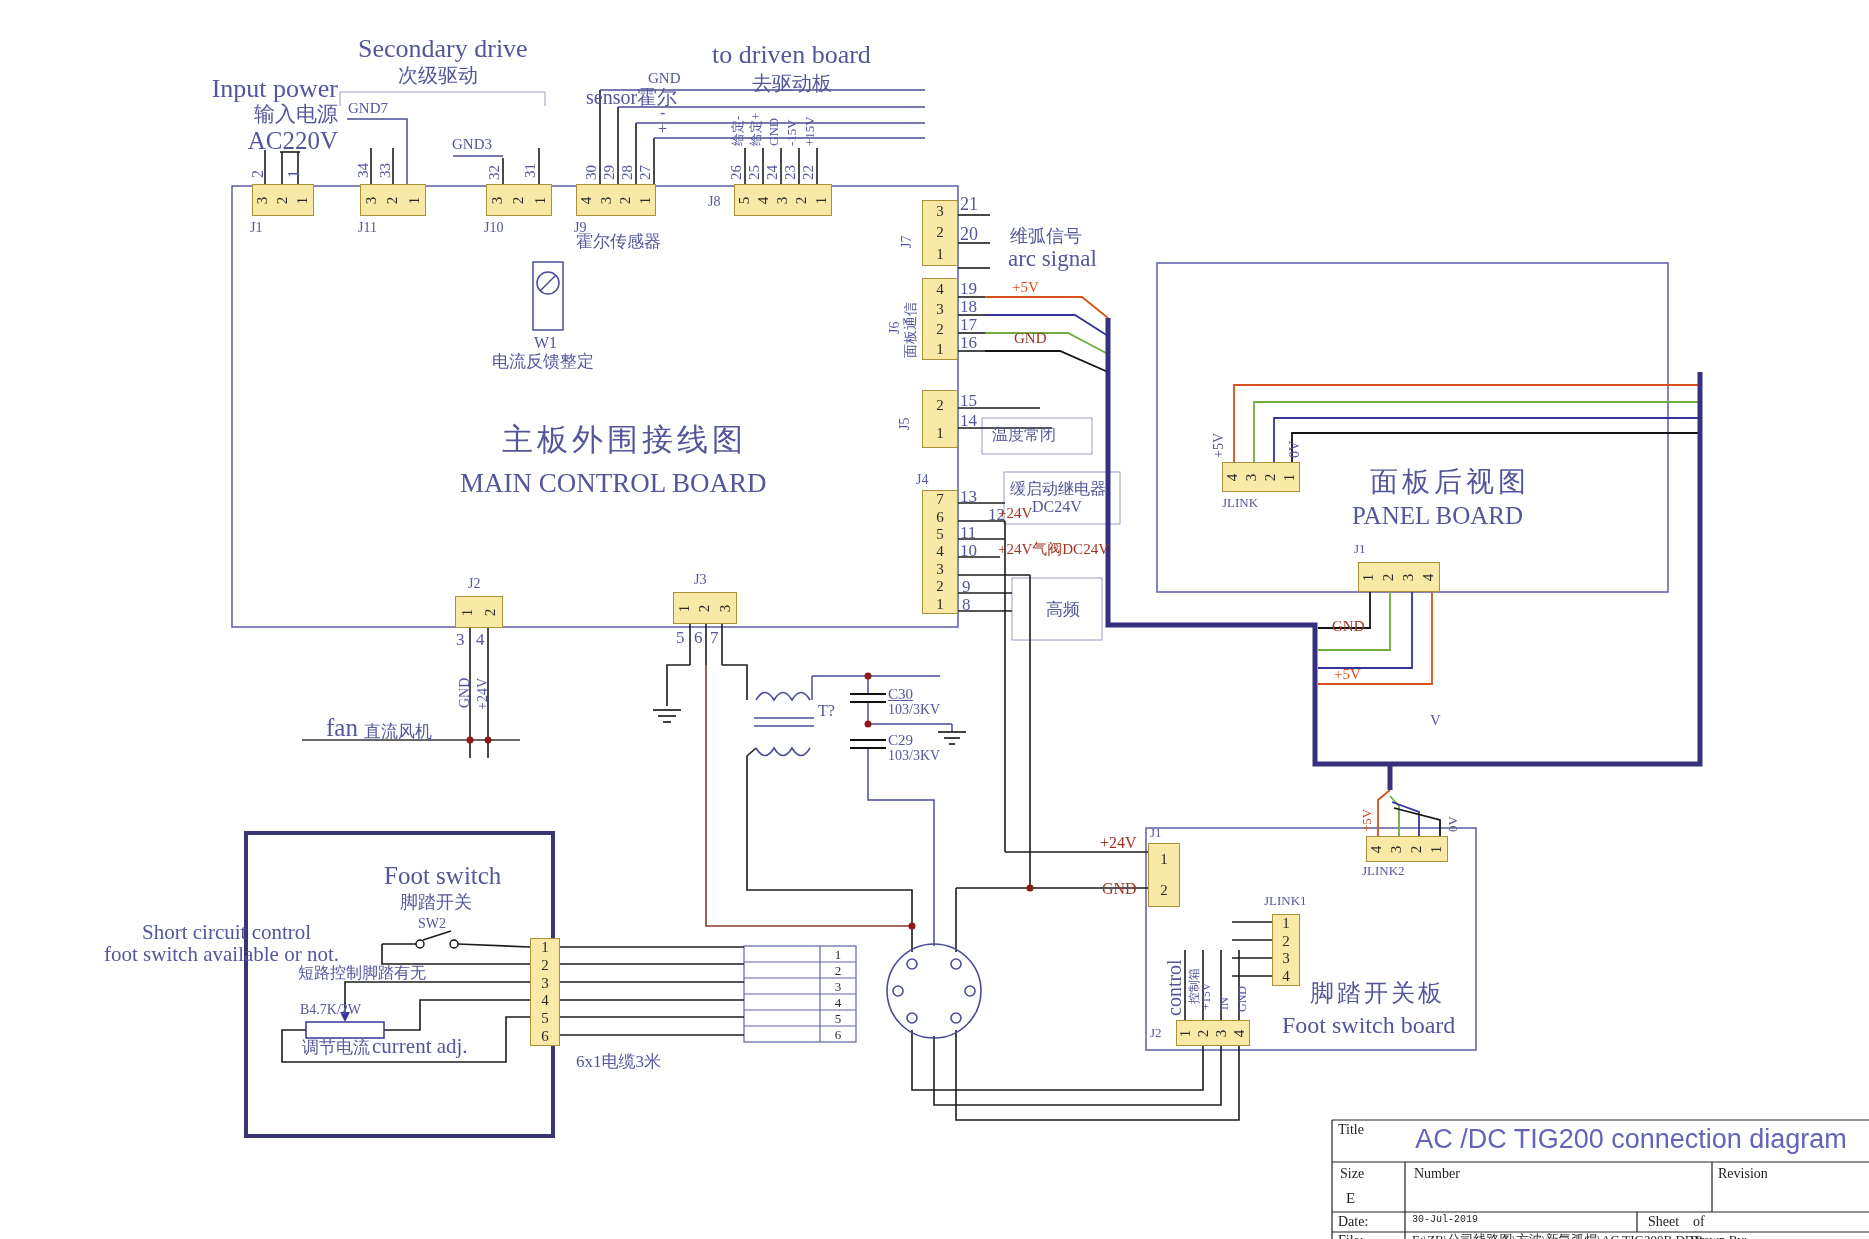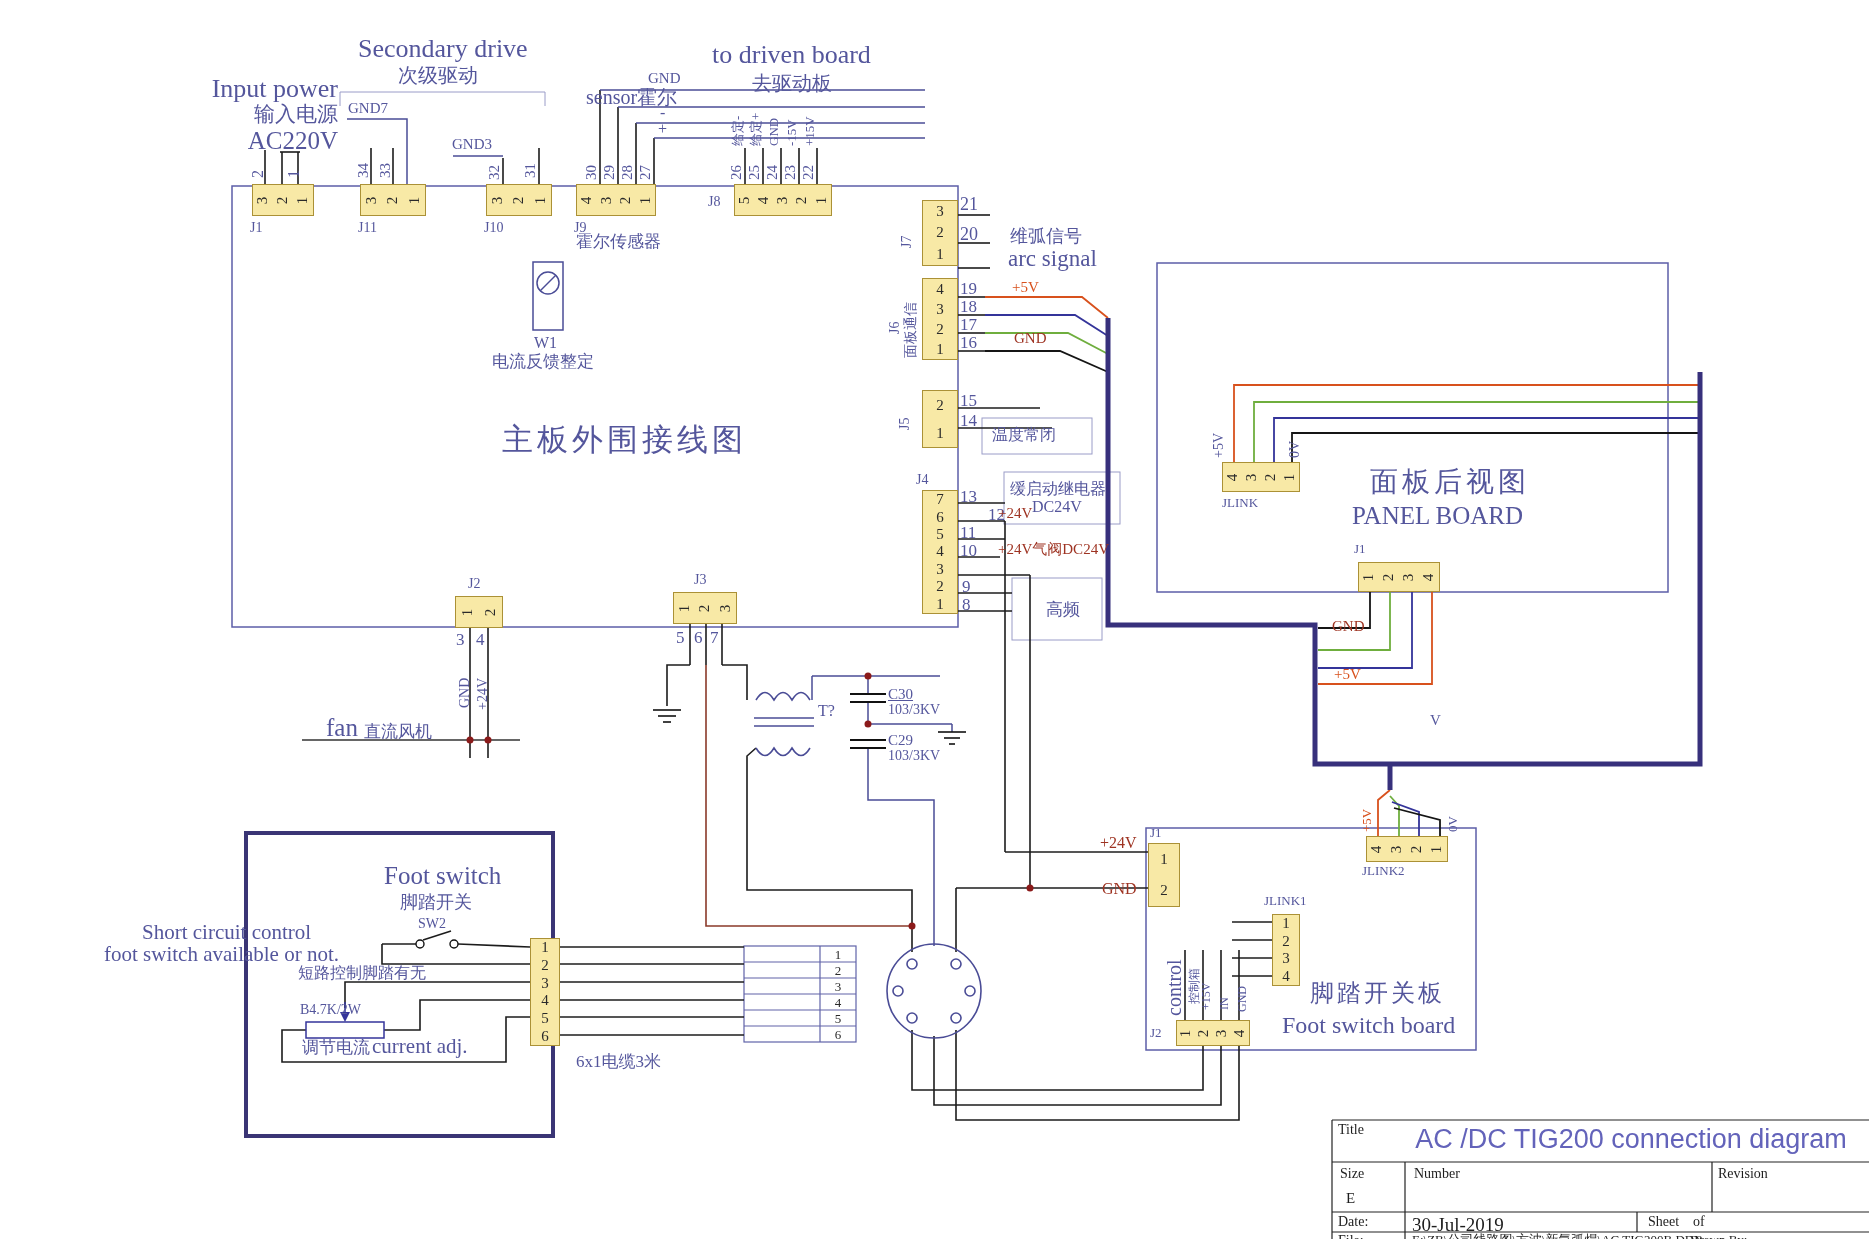--- a/index.html
+++ b/index.html
@@ -422,20 +422,21 @@
 <div class="lbl ser" style="left:960px;top:541px;font-size:17px;">10</div>
 <div class="lbl ser" style="left:962px;top:577px;font-size:17px;">9</div>
 <div class="lbl ser" style="left:962px;top:595px;font-size:17px;">8</div>
 <div class="lbl ser red" style="left:998px;top:505px;font-size:15px;">+24V</div>
 <div class="lbl ser red" style="left:998px;top:541px;font-size:15px;">+24V气阀DC24V</div>
 <div class="lbl" style="left:1010px;top:480px;font-size:16px;">缓启动继电器</div>
 <div class="lbl ser" style="left:1032px;top:498px;font-size:16px;">DC24V</div>
 <div class="lbl" style="left:1046px;top:600px;font-size:17px;">高频</div>
 
 <div class="lbl" style="left:502px;top:422px;font-size:31px;letter-spacing:4px;">主板外围接线图</div>
+<div class="lbl ser" style="left:460px;top:468px;font-size:27px;">MAIN CONTROL BOARD</div>
 <div class="lbl ser" style="left:534px;top:334px;font-size:16px;">W1</div>
 <div class="lbl" style="left:492px;top:352px;font-size:17px;">电流反馈整定</div>
 
 <div class="lbl ser" style="left:456px;top:630px;font-size:17px;">3</div>
 <div class="lbl ser" style="left:476px;top:630px;font-size:17px;">4</div>
 <span class="vr ser" style="left:458px;top:708px;font-size:14px;">GND</span>
 <span class="vr ser" style="left:476px;top:710px;font-size:14px;">+24V</span>
 <div class="lbl ser" style="left:676px;top:628px;font-size:17px;">5</div>
 <div class="lbl ser" style="left:694px;top:628px;font-size:17px;">6</div>
 <div class="lbl ser" style="left:710px;top:628px;font-size:17px;">7</div>
@@ -491,19 +492,19 @@
 <div class="lbl ser org" style="left:1334px;top:666px;font-size:15px;">+5V</div>
 <div class="lbl ser" style="left:1430px;top:712px;font-size:15px;">V</div>
 
 <div class="lbl ser blk" style="left:1338px;top:1122px;font-size:14px;">Title</div>
 <div class="lbl san" style="left:1400px;top:1124px;width:462px;text-align:center;font-size:27px;color:#6363ba;">AC /DC TIG200 connection diagram</div>
 <div class="lbl ser blk" style="left:1340px;top:1166px;font-size:14px;">Size</div>
 <div class="lbl ser blk" style="left:1346px;top:1190px;font-size:15px;">E</div>
 <div class="lbl ser blk" style="left:1414px;top:1166px;font-size:14px;">Number</div>
 <div class="lbl ser blk" style="left:1718px;top:1166px;font-size:14px;">Revision</div>
 <div class="lbl ser blk" style="left:1338px;top:1214px;font-size:14px;">Date:</div>
-<div class="lbl ser blk" style="left:1412px;top:1214px;font-size:19px;">30-Jul-2019</div>
+<div class="lbl ser blk" style="left:1412px;top:1214px;font-size:10px;font-family:Liberation Mono, monospace;">30-Jul-2019</div>
 <div class="lbl ser blk" style="left:1648px;top:1214px;font-size:14px;white-space:pre;">Sheet    of</div>
 <div class="lbl ser blk" style="left:1338px;top:1233px;font-size:14px;">File:</div>
 <div class="lbl ser blk" style="left:1412px;top:1233px;font-size:13px;">E:\ZB\公司线路图\方波\新氩弧焊\AC TIG200B.DDB</div>
 <div class="lbl ser blk" style="left:1690px;top:1233px;font-size:13px;">Drawn By:</div>
 
 </div>
 
 </body></html>

